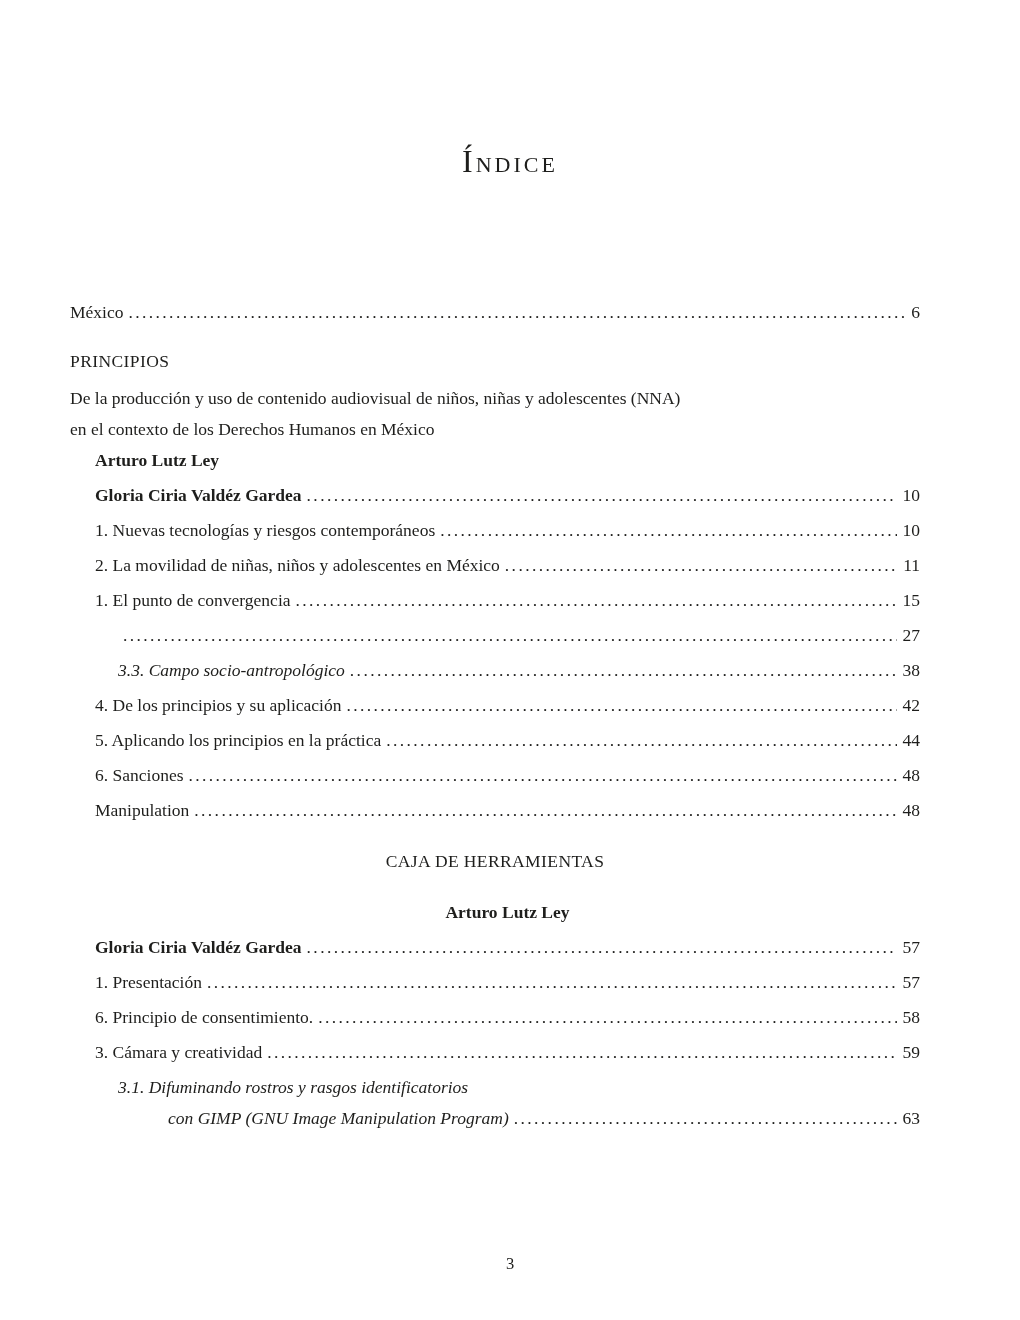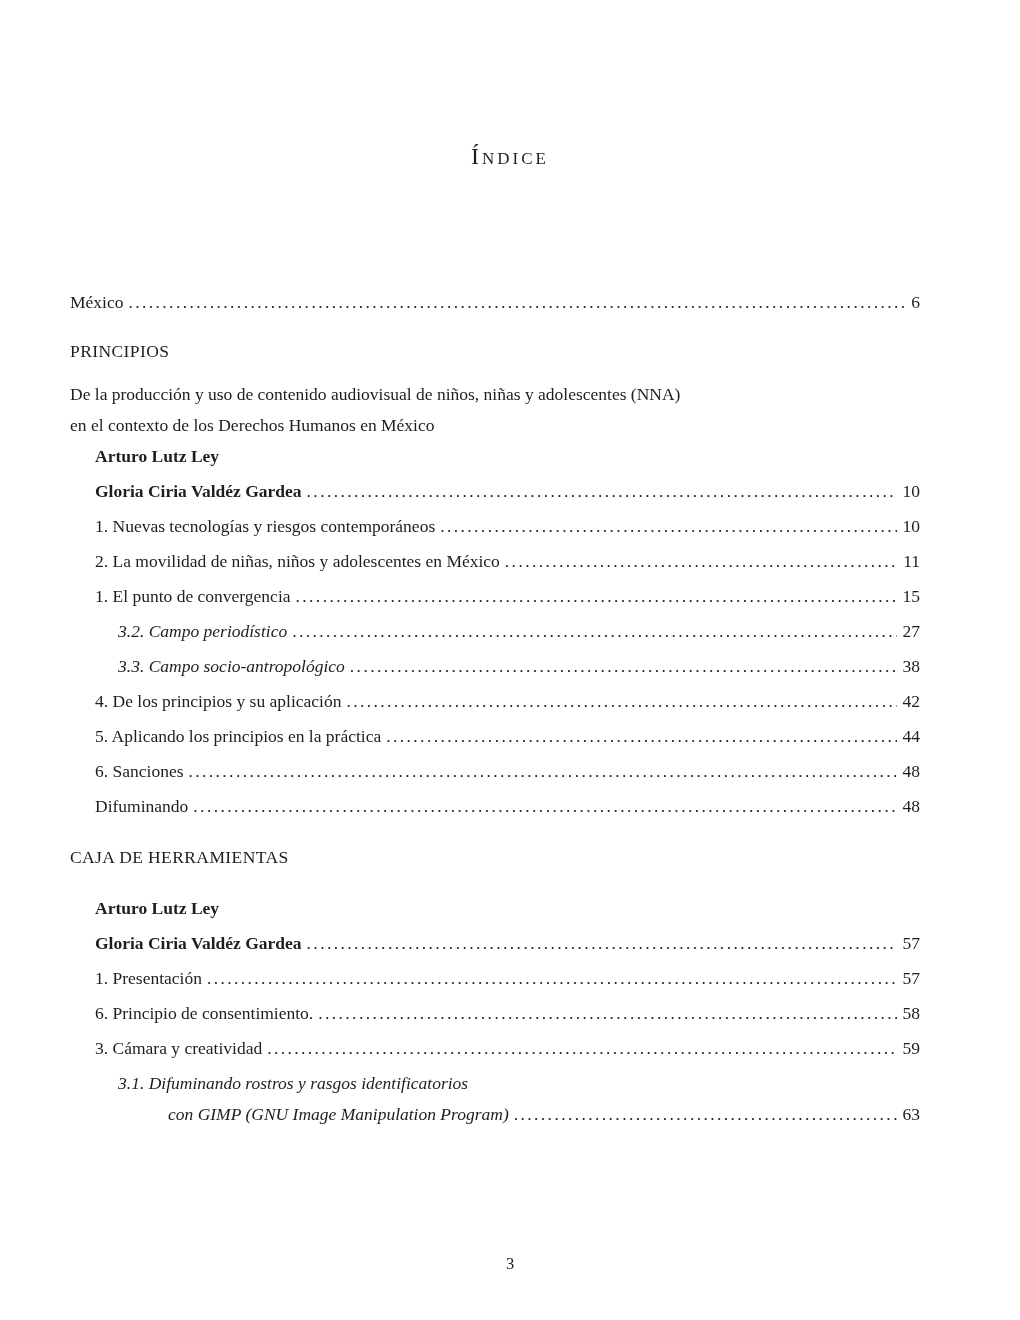--- a/index.html
+++ b/index.html
@@ -10,21 +10,21 @@
     background: #ffffff;
     color: #1e1e1c;
     font-family: "Liberation Serif", serif;
     position: relative;
     overflow: hidden;
   }
   .doc-title {
     margin: 0;
     padding-top: 143px;
     text-align: center;
-    font-size: 24px;
+    font-size: 32px;
     font-weight: 400;
     font-variant: small-caps;
     letter-spacing: 3px;
   }
   .toc {
     margin: 115px 100px 0 70px;
   }
   .row {
     display: flex;
     align-items: baseline;
@@ -46,23 +46,23 @@
   }
   .pg { flex: 0 0 auto; font-weight: normal; font-style: normal; }
   .style-heading { letter-spacing: 0.4px; }
   .style-author .lab { font-weight: bold; }
   .style-italic .lab, .style-italic .pg { font-style: italic; }
   .style-italic .pg { font-style: normal; }
   .indent-1 { padding-left: 25px; }
   .indent-2 { padding-left: 48px; }
   .indent-3 { padding-left: 98px; }
   .tight { line-height: 27px; }
-  .mt-sm { margin-top: 8px; }
+  .mt-sm { margin-top: 2px; }
   .mt-md { margin-top: 14px; }
-  .mt-lg { margin-top: 16px; }
+  .mt-lg { margin-top: 16px; justify-content: center; }
   .footer {
     position: absolute;
     bottom: 46px;
     left: 0;
     width: 100%;
     text-align: center;
     font-size: 16.5px;
   }
 </style>
 </head>
@@ -103,21 +103,20 @@
         <span class="lab">2. La movilidad de niñas, niños y adolescentes en México</span>
         <span class="dots"></span>
         <span class="pg">11</span>
       </div>
       <div class="row style-plain indent-1">
         <span class="lab">1. El punto de convergencia</span>
         <span class="dots"></span>
         <span class="pg">15</span>
       </div>
       <div class="row style-italic indent-2">
-        <span class="lab">3.2. Campo periodístico</span>
         <span class="dots"></span>
         <span class="pg">27</span>
       </div>
       <div class="row style-italic indent-2">
         <span class="lab">3.3. Campo socio-antropológico</span>
         <span class="dots"></span>
         <span class="pg">38</span>
       </div>
       <div class="row style-plain indent-1">
         <span class="lab">4. De los principios y su aplicación</span>
@@ -128,21 +127,21 @@
         <span class="lab">5. Aplicando los principios en la práctica</span>
         <span class="dots"></span>
         <span class="pg">44</span>
       </div>
       <div class="row style-plain indent-1">
         <span class="lab">6. Sanciones</span>
         <span class="dots"></span>
         <span class="pg">48</span>
       </div>
       <div class="row style-plain indent-1">
-        <span class="lab">Difuminando</span>
+        <span class="lab">Manipulation</span>
         <span class="dots"></span>
         <span class="pg">48</span>
       </div>
       <div class="row style-heading indent-0 mt-lg">
         <span class="lab">CAJA DE HERRAMIENTAS</span>
       </div>
       <div class="row style-author indent-1 mt-lg">
         <span class="lab">Arturo Lutz Ley</span>
       </div>
       <div class="row style-author indent-1">

